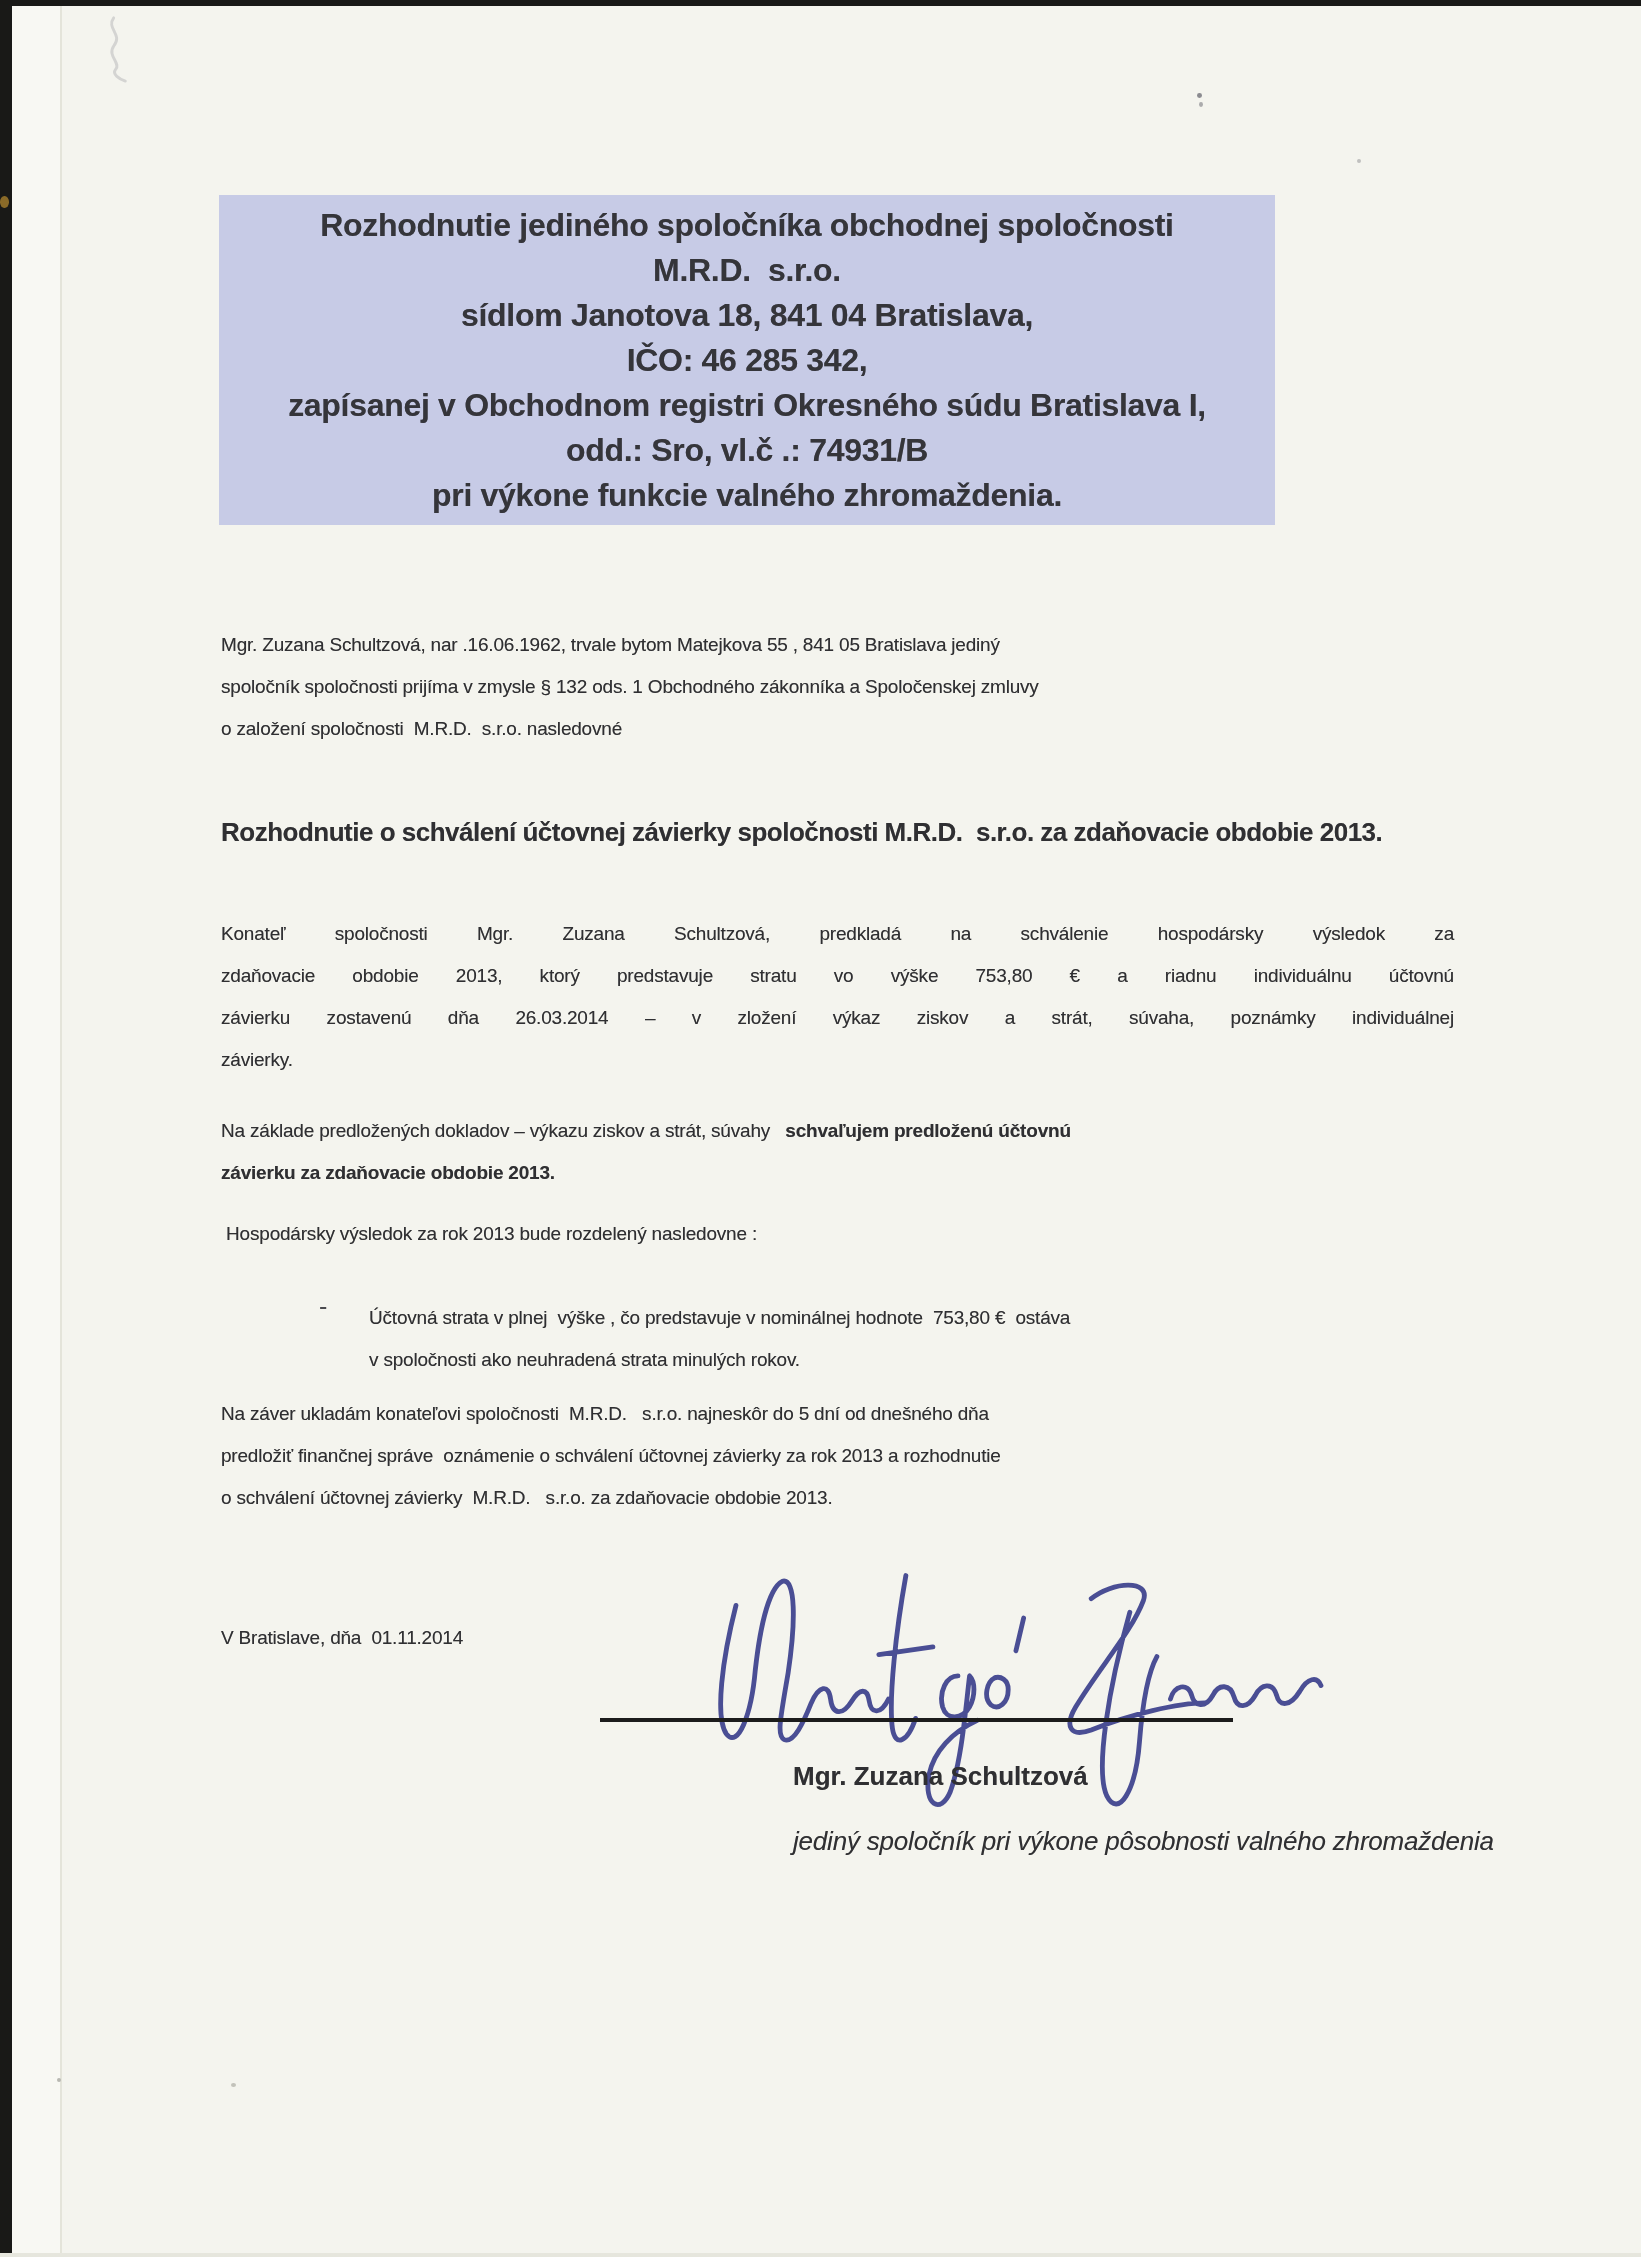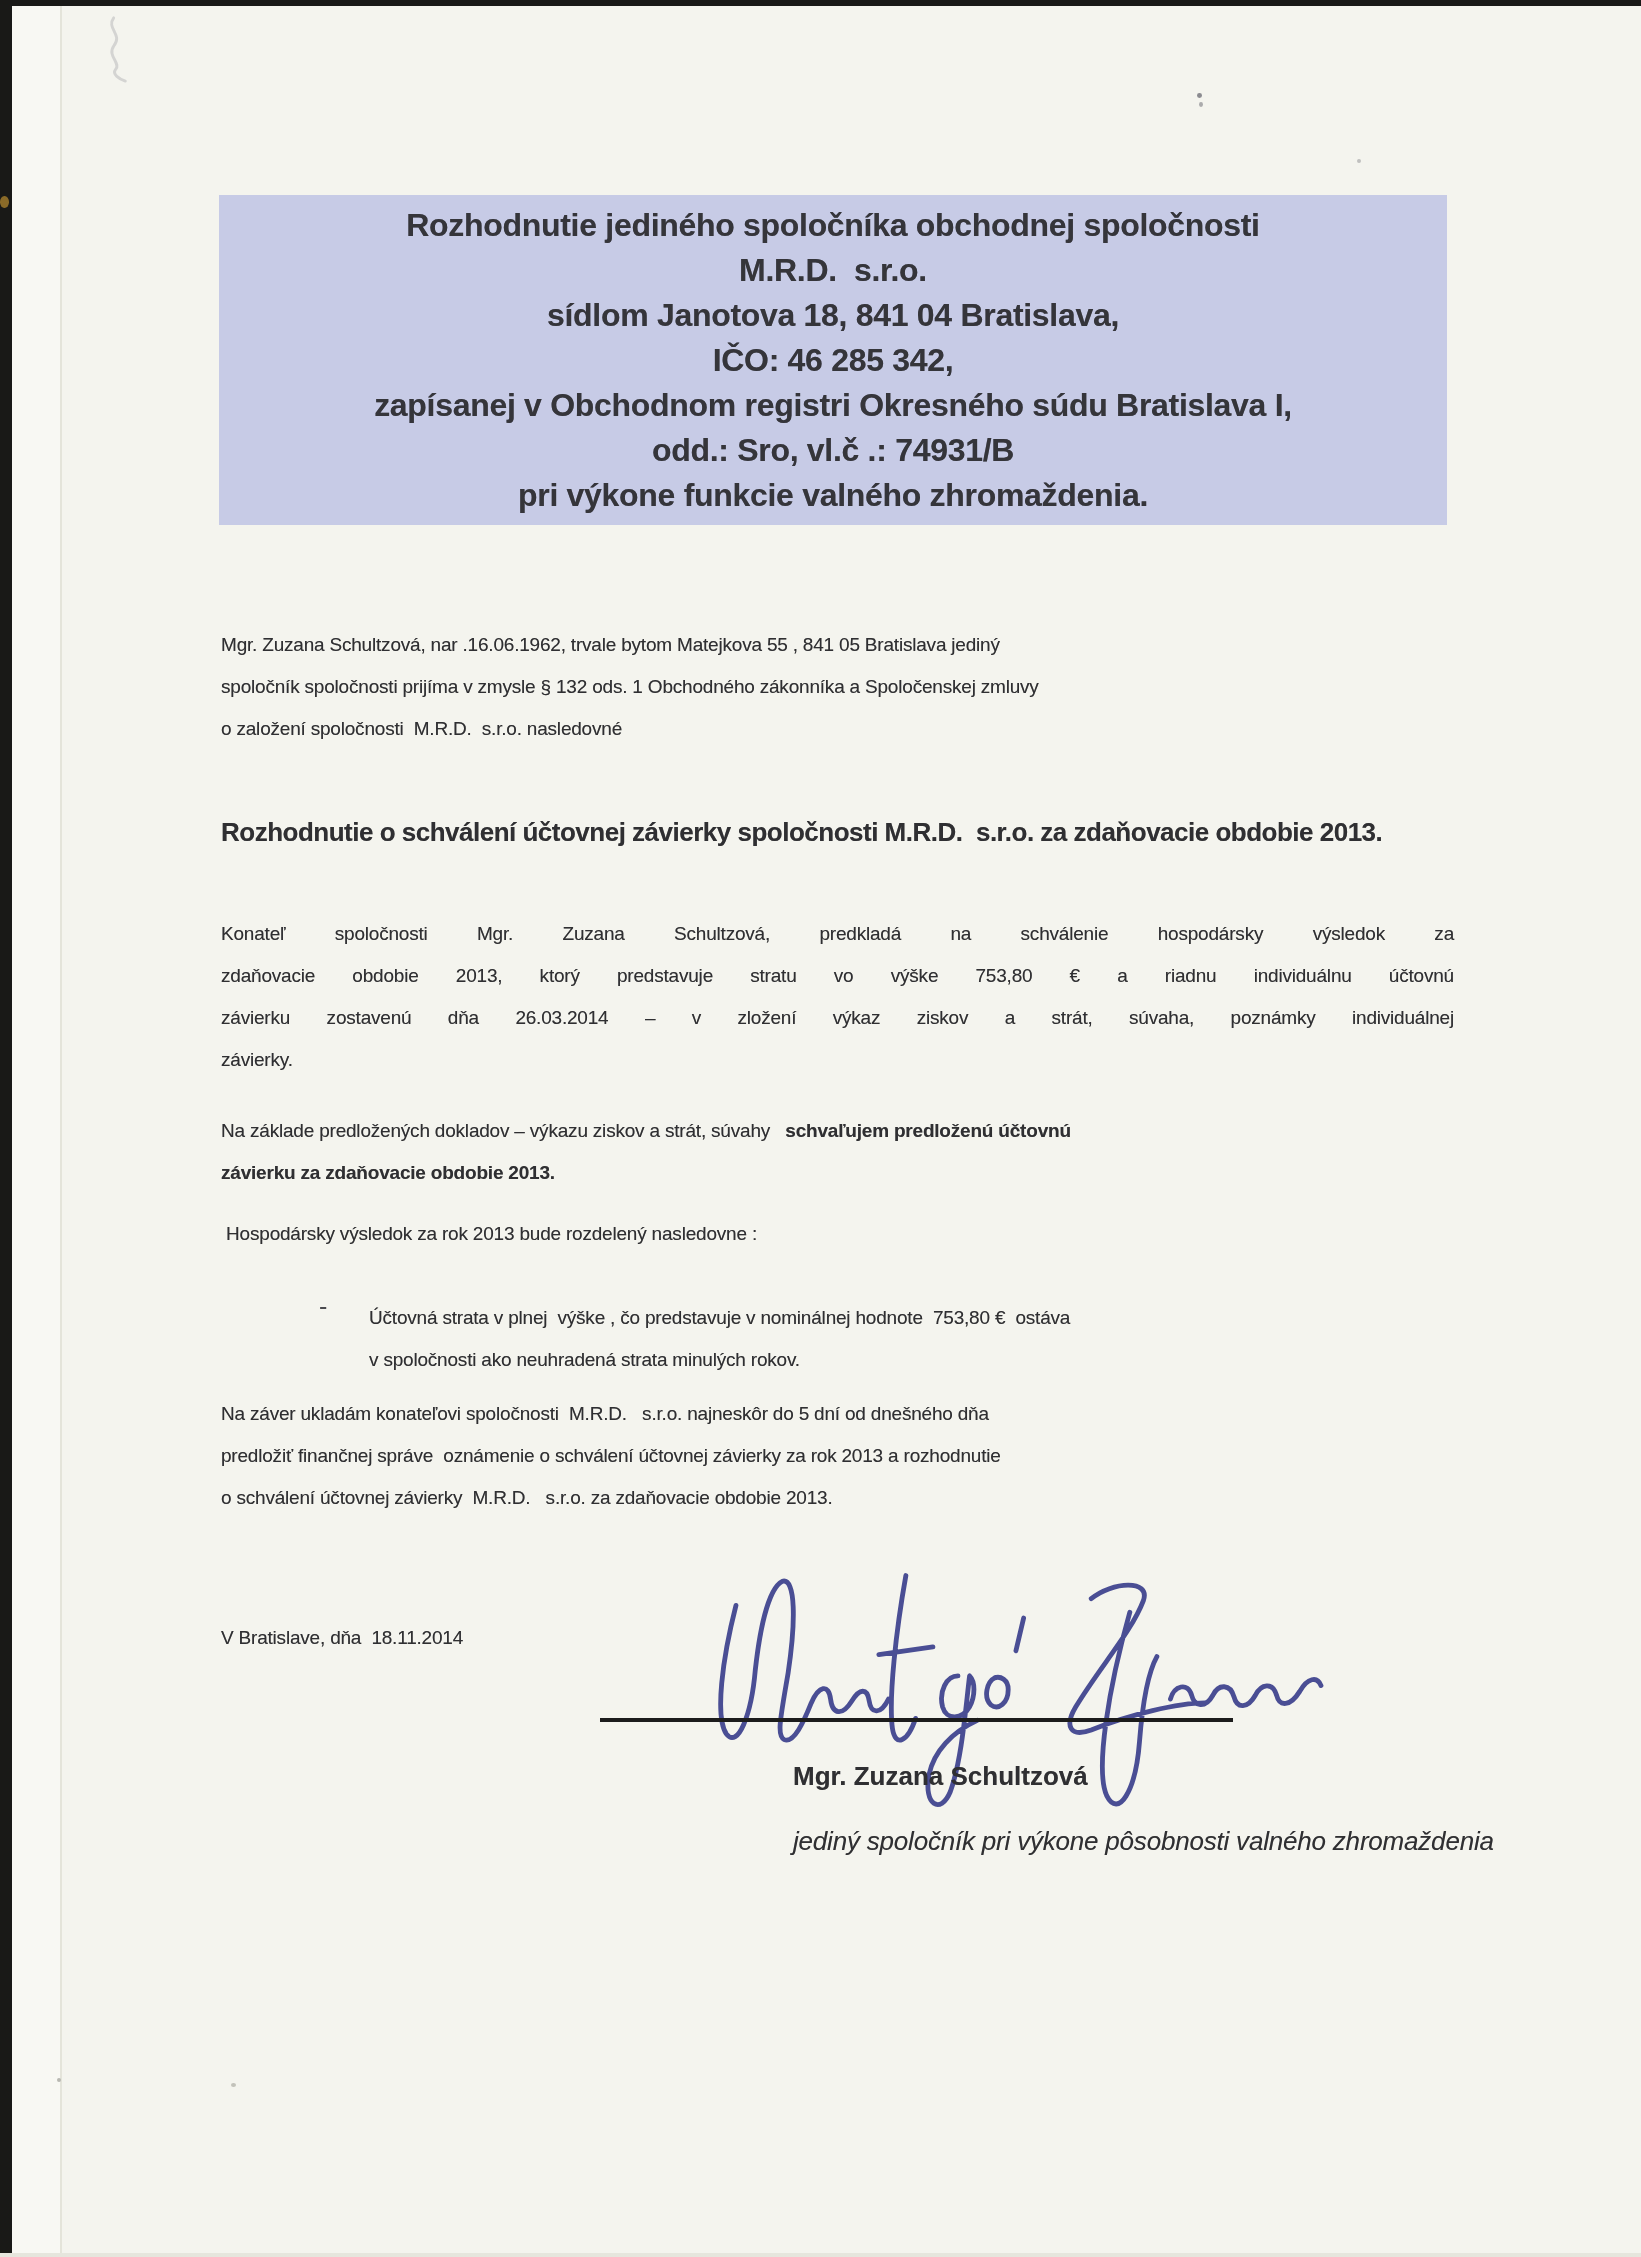--- a/index.html
+++ b/index.html
@@ -17,21 +17,21 @@
   .smudge{position:absolute;left:100px;top:15.4px;opacity:.35;}
   .speck{position:absolute;border-radius:50%;background:#8b8b90;}
   .speck.s1{left:1197px;top:93px;width:4.8px;height:4.8px;}
   .speck.s2{left:1199px;top:102px;width:3.9px;height:4.8px;opacity:.7;}
   .speck.s3{left:1357px;top:159px;width:3.9px;height:3.9px;opacity:.5;}
   .speck.s4{left:57px;top:2078px;width:3.9px;height:3.9px;background:#b9b9b2;}
   .speck.s5{left:231px;top:2083px;width:4.8px;height:3.9px;background:#c2c2ba;}
 
   
   .header-block{
-    position:absolute;left:219px;top:195px;width:1228px;height:330px;
+    position:absolute;left:219px;top:195px;width:1056px;height:330px;
     background:#c7cbe6;box-sizing:border-box;padding-top:7.7px;text-align:center;
   }
   .hline{height:45px;line-height:45px;font-size:32px;font-weight:bold;color:#35353a;
     white-space:pre;letter-spacing:-0.3px;text-shadow:0 0 0.6px rgba(20,20,30,.4);}
 
   
   .para{position:absolute;}
   .line{height:42px;line-height:42px;font-size:19px;letter-spacing:-0.2px;
     white-space:pre;text-shadow:0 0 0.5px rgba(0,0,0,.35);}
   .j{white-space:normal;text-align:justify;text-align-last:justify;width:1233px;}
@@ -110,21 +110,21 @@
     <div class="line">Účtovná strata v plnej  výške , čo predstavuje v nominálnej hodnote  753,80 €  ostáva</div>
     <div class="line">v spoločnosti ako neuhradená strata minulých rokov.</div>
   </div>
 
   <div class="para" style="left:221px;top:1393px;">
     <div class="line">Na záver ukladám konateľovi spoločnosti  M.R.D.   s.r.o. najneskôr do 5 dní od dnešného dňa</div>
     <div class="line">predložiť finančnej správe  oznámenie o schválení účtovnej závierky za rok 2013 a rozhodnutie</div>
     <div class="line">o schválení účtovnej závierky  M.R.D.   s.r.o. za zdaňovacie obdobie 2013.</div>
   </div>
 
-  <div class="date-line line">V Bratislave, dňa  18.11.2014</div>
+  <div class="date-line line">V Bratislave, dňa  01.11.2014</div>
 
   <svg class="sig-ink" viewBox="0 0 700 260">
     <path d="M62 45 C48 100 40 160 52 178 C64 194 78 158 82 112 C88 58 98 26 110 20 C124 16 124 62 116 115 C108 162 104 180 112 184 C122 188 132 166 140 146 C148 128 158 126 160 142 C162 158 172 160 182 144 C190 131 198 130 200 144 C202 158 212 158 220 142 M238 14 C228 70 220 140 224 172 C227 193 240 186 248 162 M210 96 L266 88 M292 118 C280 118 272 134 276 150 C280 164 296 164 304 150 C310 139 310 124 304 118 C300 150 296 205 284 238 C274 262 256 252 262 220 C267 196 286 176 312 164 M330 120 C322 124 318 140 326 148 C334 154 344 146 344 132 C344 122 336 118 330 120 M360 58 L352 92 M430 38 C452 20 492 18 484 40 C472 72 438 110 414 150 C402 170 408 182 430 174 C470 158 520 146 548 146 M470 52 C448 130 434 215 446 242 C458 266 476 238 480 186 C483 148 488 116 498 98 M512 142 C516 128 530 124 534 138 C537 150 548 152 556 138 C562 126 574 126 578 140 C581 152 592 152 600 138 C606 126 618 124 622 138 C625 150 636 150 646 134 C654 120 664 118 668 128" stroke="#3b3f8c" stroke-width="5" fill="none" stroke-linecap="round" stroke-linejoin="round" opacity="0.92"></path>
   </svg>
 
   <div class="sig-rule"></div>
 
   <div class="sig-name">Mgr. Zuzana Schultzová</div>
   <div class="sig-role">jediný spoločník pri výkone pôsobnosti valného zhromaždenia</div>
 

